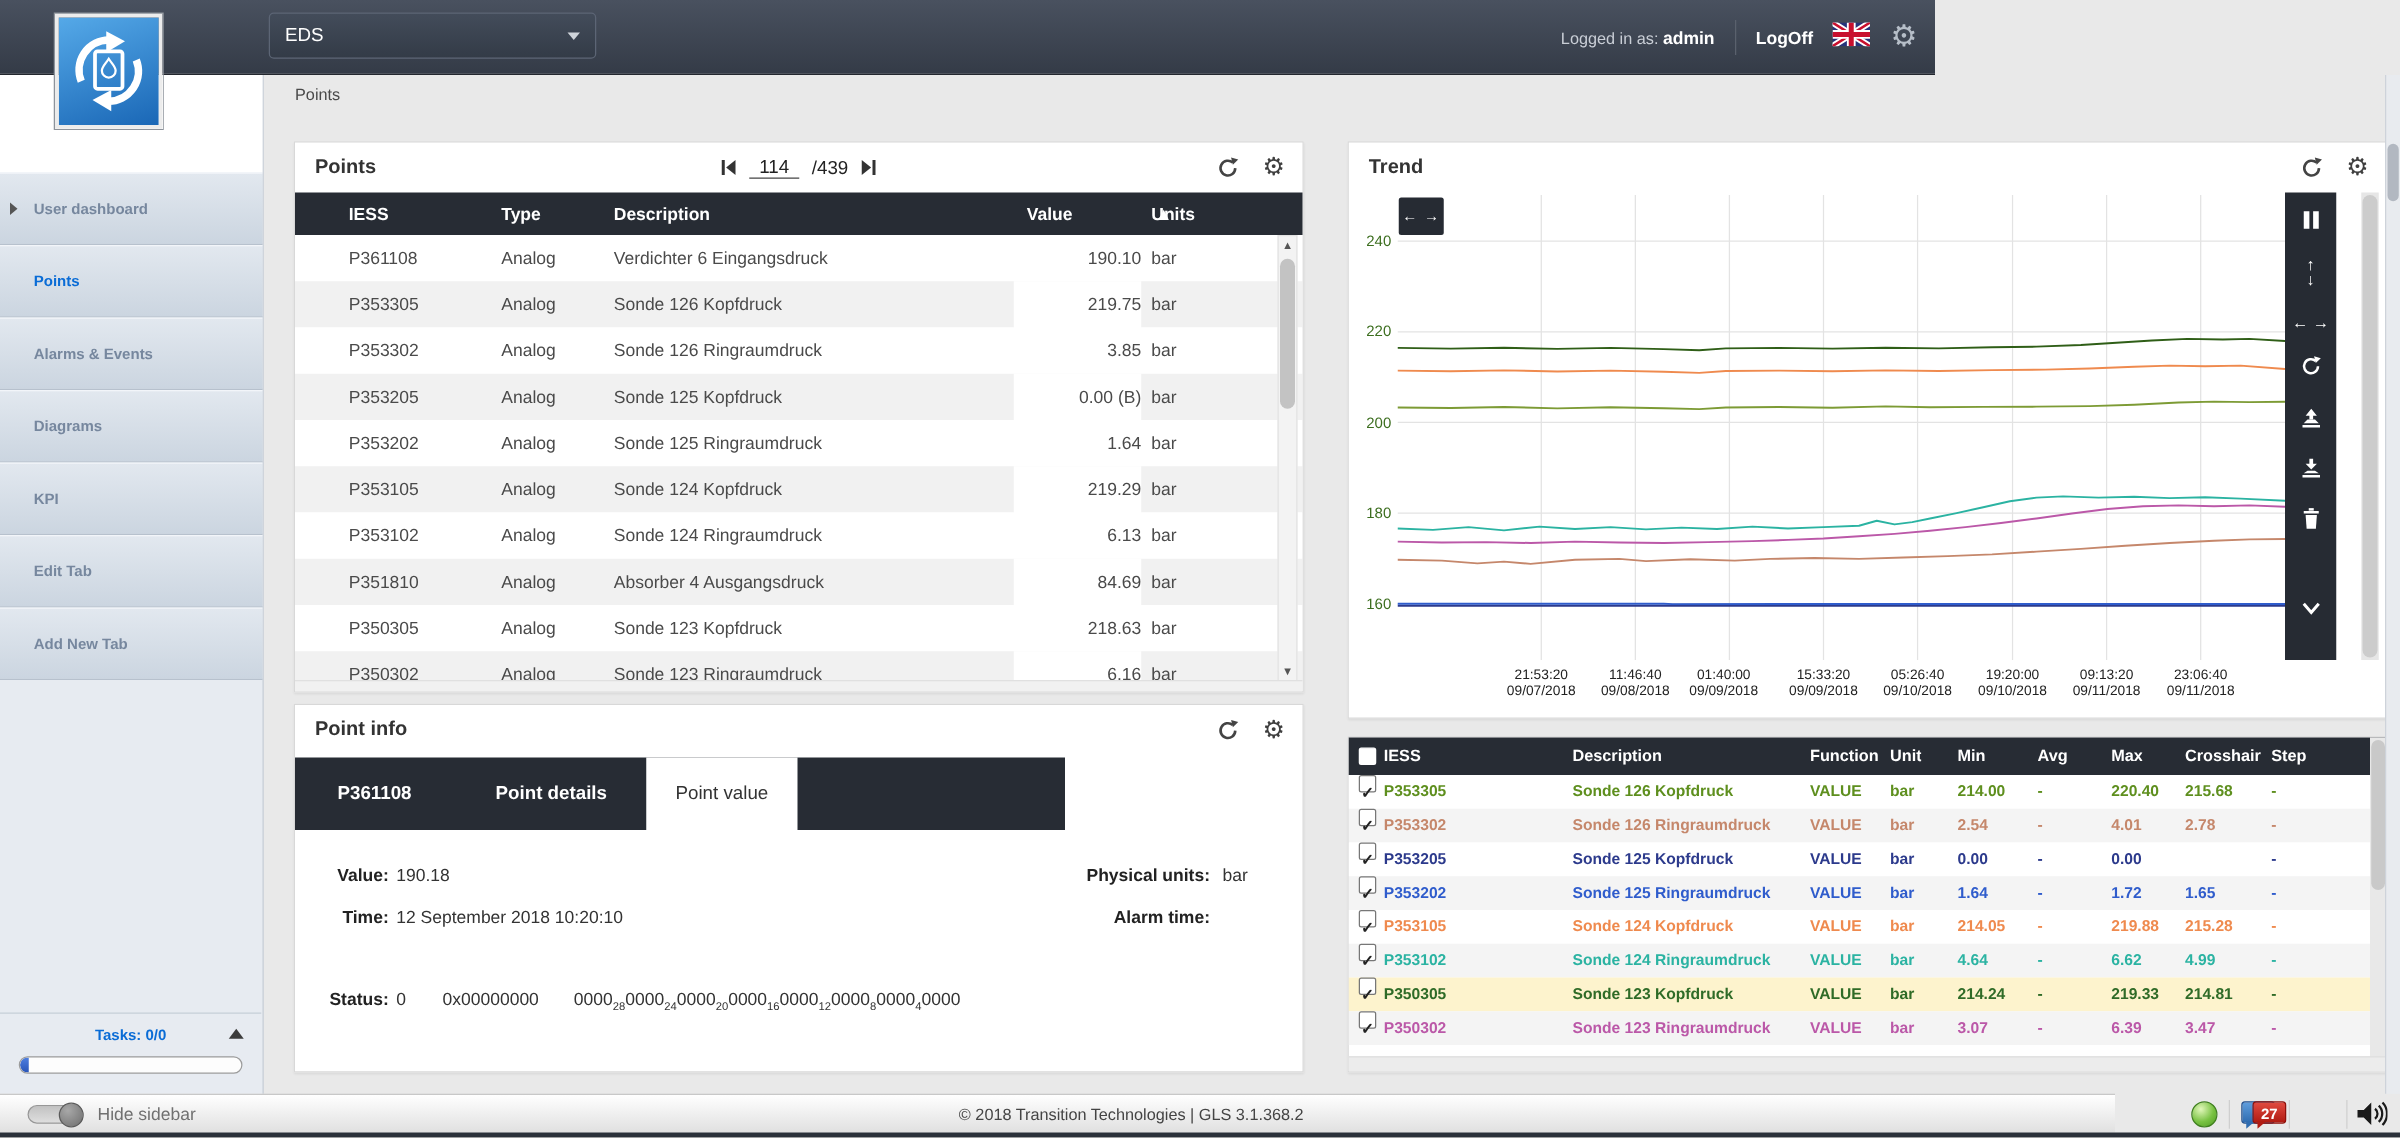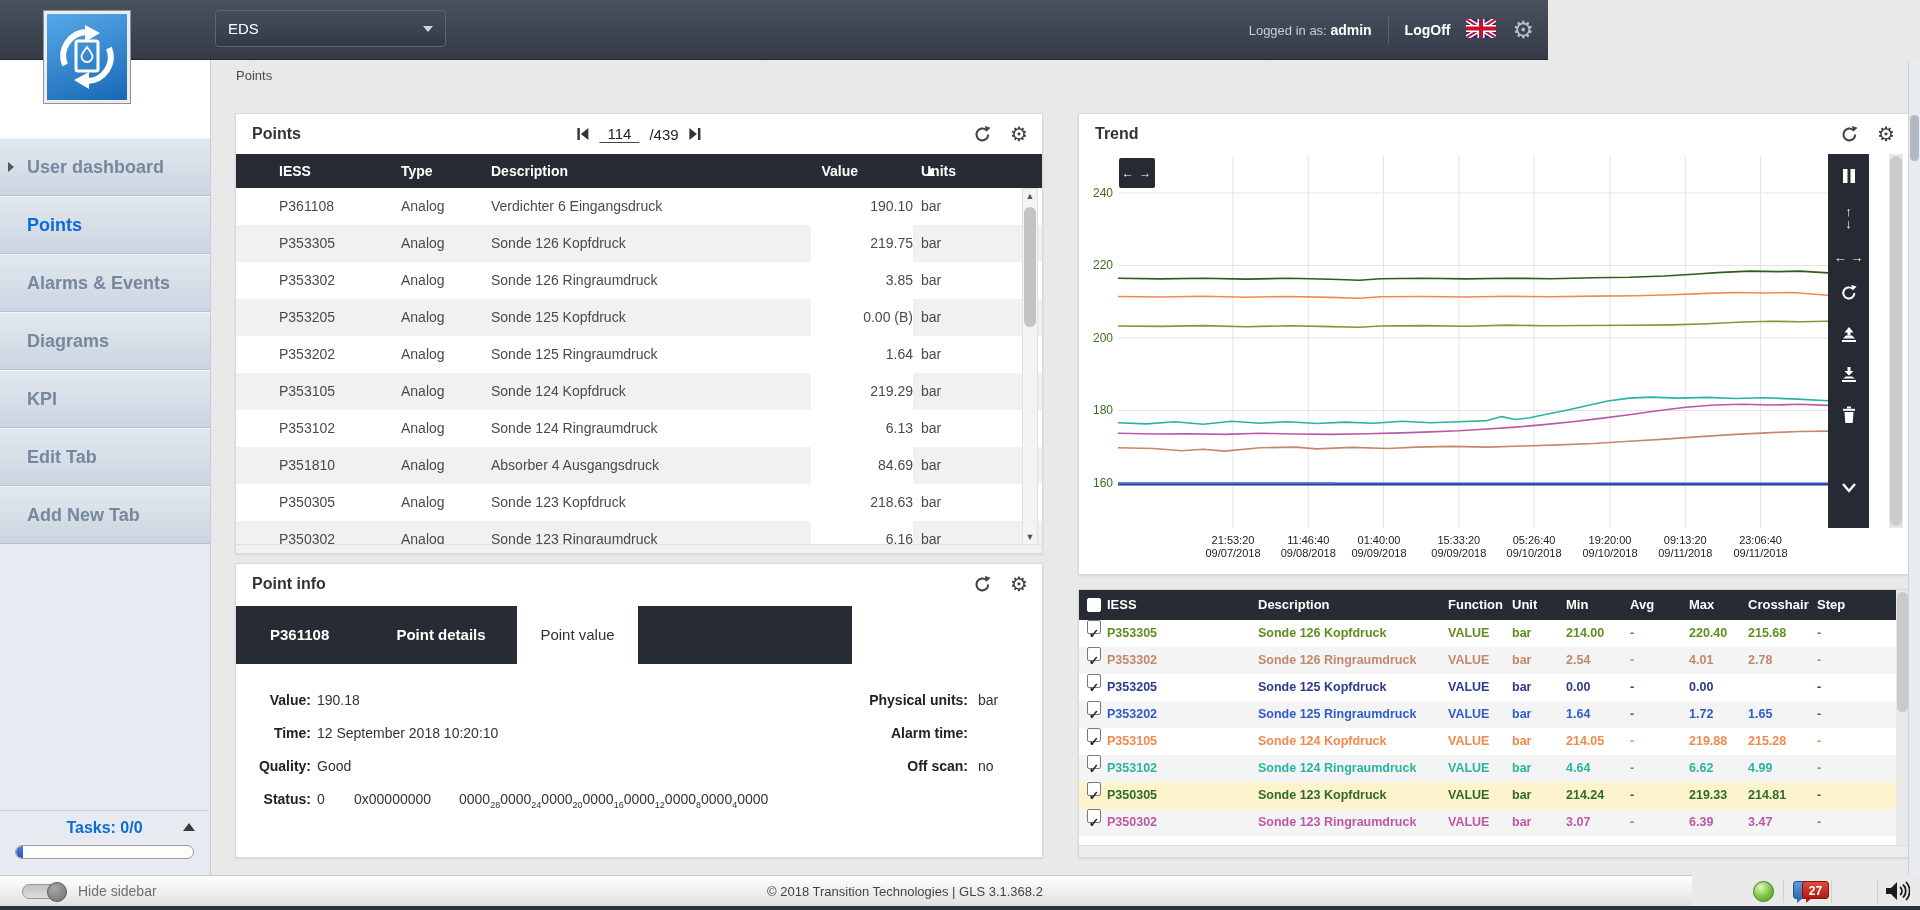--- a/index.html
+++ b/index.html
@@ -4,44 +4,44 @@
 <style>
   * { margin:0; padding:0; box-sizing:border-box; }
   body { font-family:"Liberation Sans", sans-serif; background:#555; }
   .app { position:relative; width:1920px; height:910px; overflow:hidden; background:#e9e9e9; }
 
   
   .topbar { position:absolute; left:0; top:0; width:1548px; height:60px;
     background:linear-gradient(180deg,#49515f,#343b47); border-bottom:1px solid #23272e; z-index:30; }
   .logo { position:absolute; left:44px; top:11px; width:86px; height:92px; z-index:40;
     background:linear-gradient(160deg,#55a9e8,#1a67b6); border:3px solid #ececec; box-shadow:0 0 0 1px #8d939b; }
-  .app-select { position:absolute; left:215px; top:10px; width:231px; height:37px; z-index:41;
+  .app-select { position:absolute; left:215px; top:10px; width:262px; height:37px; z-index:41;
     background:linear-gradient(180deg,#434c5a,#333b47); border:1px solid #5c6575; border-radius:4px;
     display:flex; align-items:center; justify-content:space-between; padding:0 12px; cursor:pointer; }
   .app-select .lbl { color:#fff; font-size:15px; }
   .caret { width:0; height:0; border-left:5px solid transparent; border-right:5px solid transparent; border-top:6px solid #cfd4da; }
   .top-right { position:absolute; right:14px; top:0; height:60px; display:flex; align-items:center; gap:16px; z-index:41; }
   .login { color:#c9ced6; font-size:13px; }
   .login b { color:#fff; font-size:14px; }
   .vdiv { width:1px; height:28px; background:#5a616d; }
   .logoff { color:#fff; font-size:14px; font-weight:bold; cursor:pointer; }
   .gear-top { color:#b6bec8; font-size:24px; cursor:pointer; line-height:24px; }
 
   
   .sidebar { position:absolute; left:0; top:60px; width:211px; height:815px; background:#e7ebf1; border-right:1px solid #c6cdd5; z-index:20; }
   .side-top { height:78px; background:#fff; }
   .side-item { position:relative; height:58px; background:linear-gradient(180deg,#e2e8ef,#cbd5e0);
     border-top:1px solid #f2f5f9; border-bottom:1px solid #b7c1cd; cursor:pointer;
-    display:flex; align-items:center; padding-left:27px; font-size:18px; font-weight:bold; color:#76879e; }
+    display:flex; align-items:center; padding-left:27px; font-size:12px; font-weight:bold; color:#76879e; }
   .side-item.active { color:#0a6cd6; }
   .side-item .tri { position:absolute; left:8px; width:0; height:0;
     border-top:5px solid transparent; border-bottom:5px solid transparent; border-left:6px solid #555; }
   .tasks { position:absolute; left:0; right:1px; bottom:16px; border-top:1px solid #c6cfd8; padding-top:8px; }
   .tasks-head { position:relative; text-align:center; }
-  .tasks-label { color:#0a6cd6; font-size:16px; font-weight:bold; }
+  .tasks-label { color:#0a6cd6; font-size:12px; font-weight:bold; }
   .tri-up { position:absolute; right:14px; top:4px; width:0; height:0; cursor:pointer;
     border-left:6px solid transparent; border-right:6px solid transparent; border-bottom:8px solid #3c3c3c; }
   .progress { margin:8px 15px 0 15px; height:14px; background:#fdfdfd; border:1px solid #9c9c9c; border-radius:7px; overflow:hidden; }
   .progress .bar { width:7px; height:100%; background:linear-gradient(180deg,#4f7fe0,#2a55b8); border-radius:6px 0 0 6px; }
 
   
   .breadcrumb { position:absolute; left:236px; top:68px; font-size:13px; color:#4a4a4a; }
   .panel { position:absolute; background:#fff; border:1px solid #d8d8d8; box-shadow:0 1px 2px rgba(0,0,0,.08); }
   .panel-head { position:relative; height:40px; display:flex; align-items:center; padding:0 16px; }
   .panel-title { font-size:16px; font-weight:bold; color:#333; }
@@ -363,26 +363,20 @@
       <span class="f-label">Value:</span>
       <span class="f-value">190.18</span>
       <span class="f-label2">Physical units:</span>
       <span class="f-value2">bar</span>
     </div>
     <div class="info-row" style="top:161px; left:0; right:0;">
       <span class="f-label">Time:</span>
       <span class="f-value">12 September 2018 10:20:10</span>
       <span class="f-label2">Alarm time:</span>
       <span class="f-value2"></span>
-    </div>
-    <div class="info-row" style="top:194px; left:0; right:0;">
-      <span class="f-label">Quality:</span>
-      <span class="f-value">Good</span>
-      <span class="f-label2">Off scan:</span>
-      <span class="f-value2">no</span>
     </div>
     <div class="info-row" style="top:227px; left:0; right:0;">
       <span class="f-label">Status:</span>
       <span class="st-dec">0</span>
       <span class="st-hex">0x00000000</span>
       <span class="status-bits" id="status-bits">0000<sub>28</sub>0000<sub>24</sub>0000<sub>20</sub>0000<sub>16</sub>0000<sub>12</sub>0000<sub>8</sub>0000<sub>4</sub>0000</span>
     </div>
   </section>
 
   <section class="panel" style="left:1078px; top:113px; width:832px; height:462px;">

